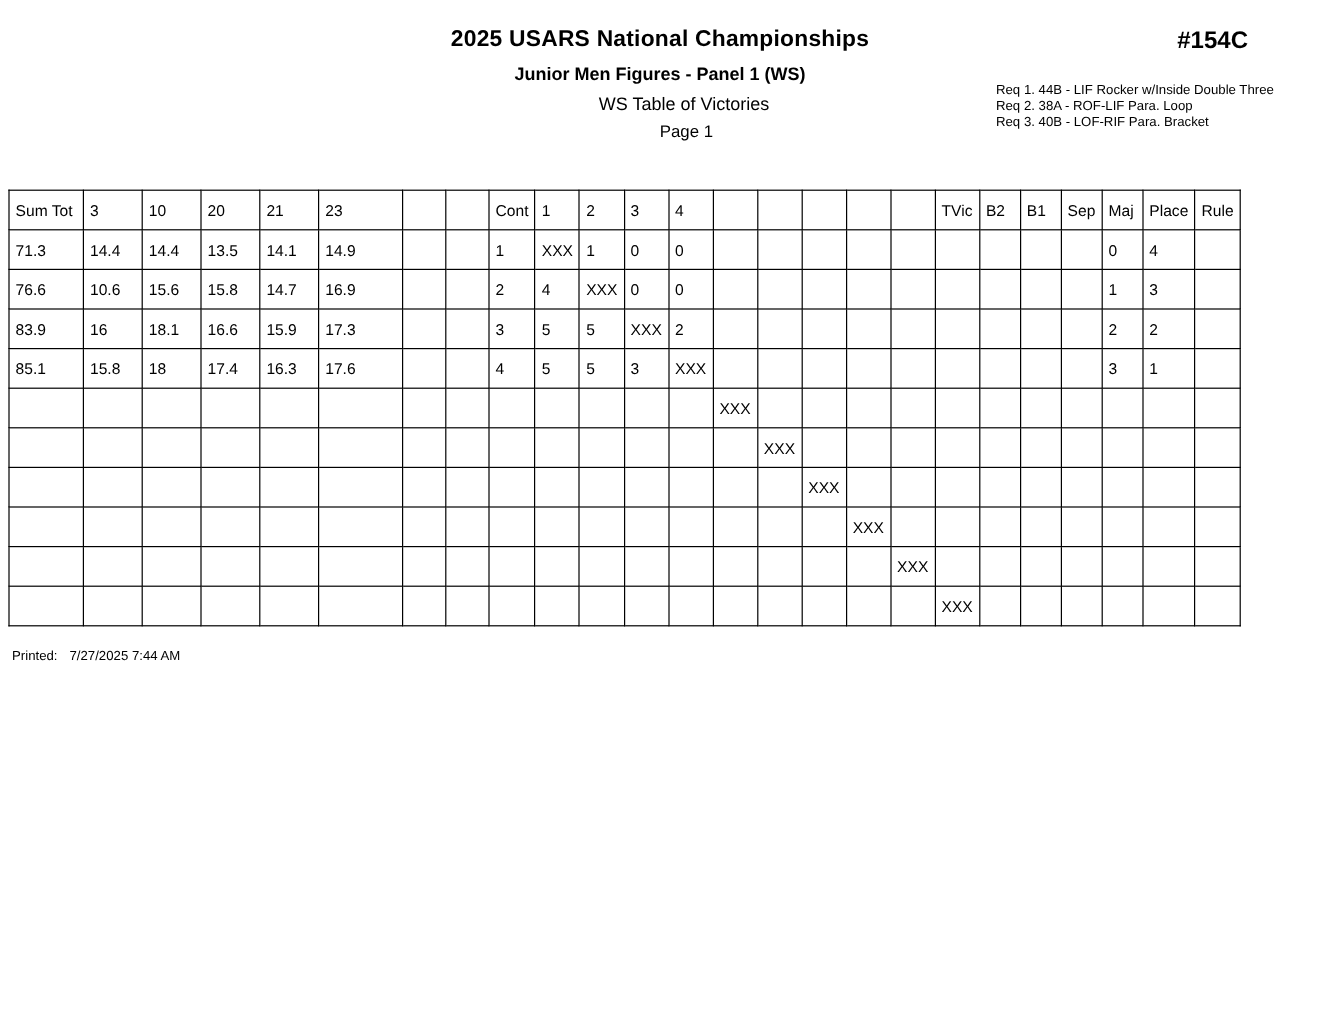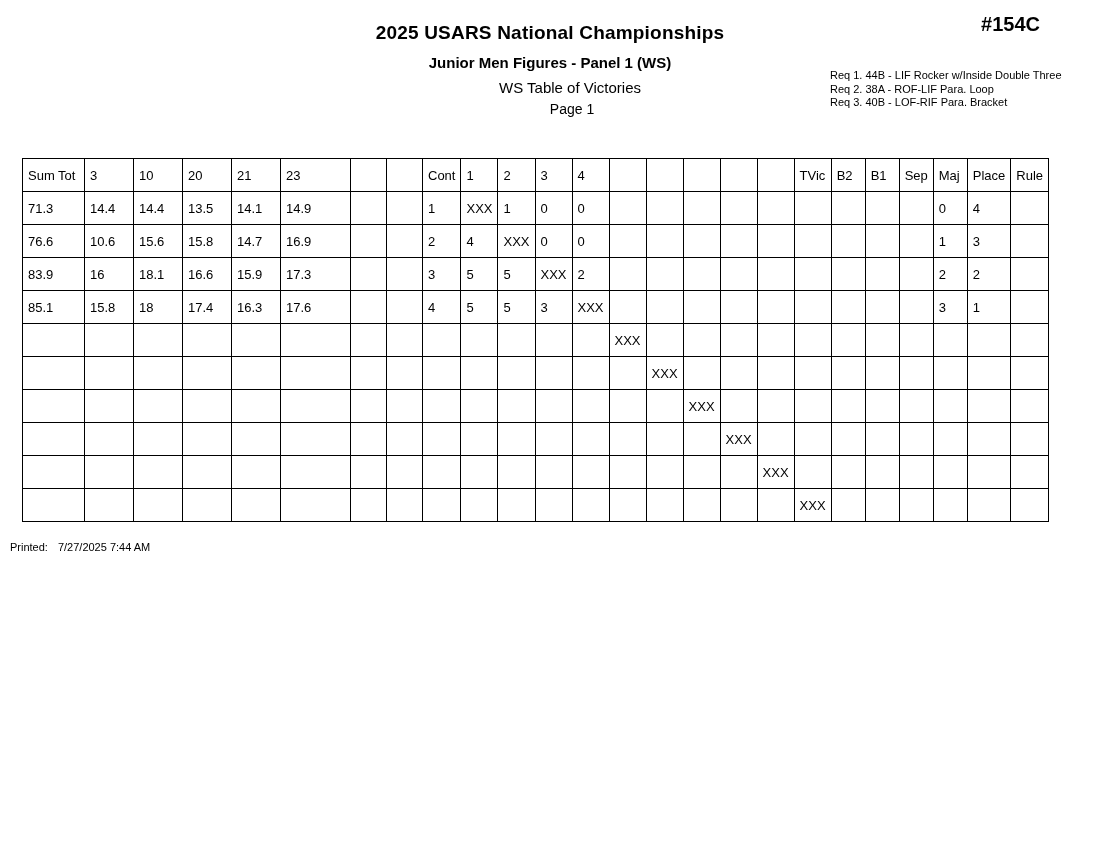--- a/index.html
+++ b/index.html
@@ -65,42 +65,42 @@
     font-size: 14px;
     font-weight: normal;
     margin-top: 3px;
     line-height: 18px;
     margin-left: 44px;
   }
 
   .entry-number {
     position: absolute;
     right: 60px;
-    top: 13px;
+    top: 23px;
     font-size: 20px;
     font-weight: bold;
   }
 
   .req-list {
     position: absolute;
     right: 10px;
     top: 69px;
     font-size: 11px;
     line-height: 13.5px;
     text-align: left;
     width: 260px;
   }
   .req-line {
     white-space: nowrap;
   }
 
   
   .table-wrap {
     position: absolute;
-    left: 22px;
+    left: 7px;
     top: 158px;
   }
   table.victories {
     border-collapse: collapse;
     table-layout: fixed;
   }
   table.victories td,
   table.victories th {
     border: 1px solid #000000;
     height: 32px;

